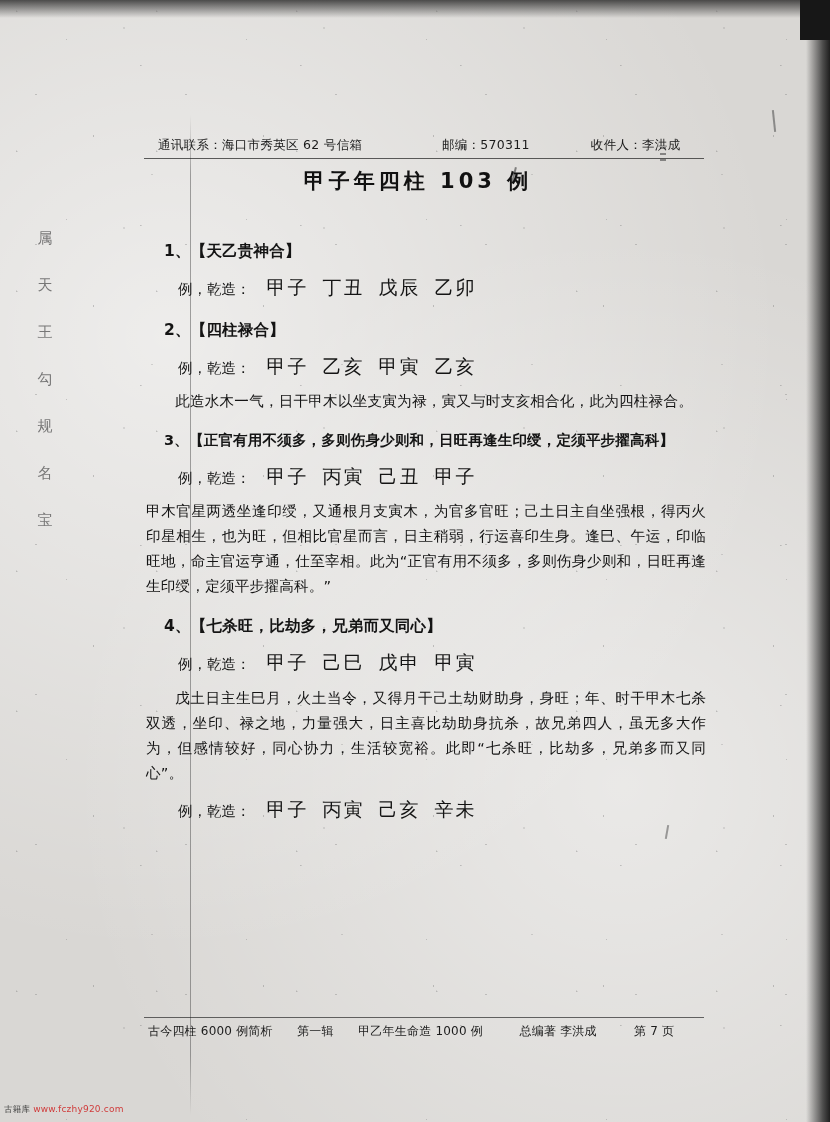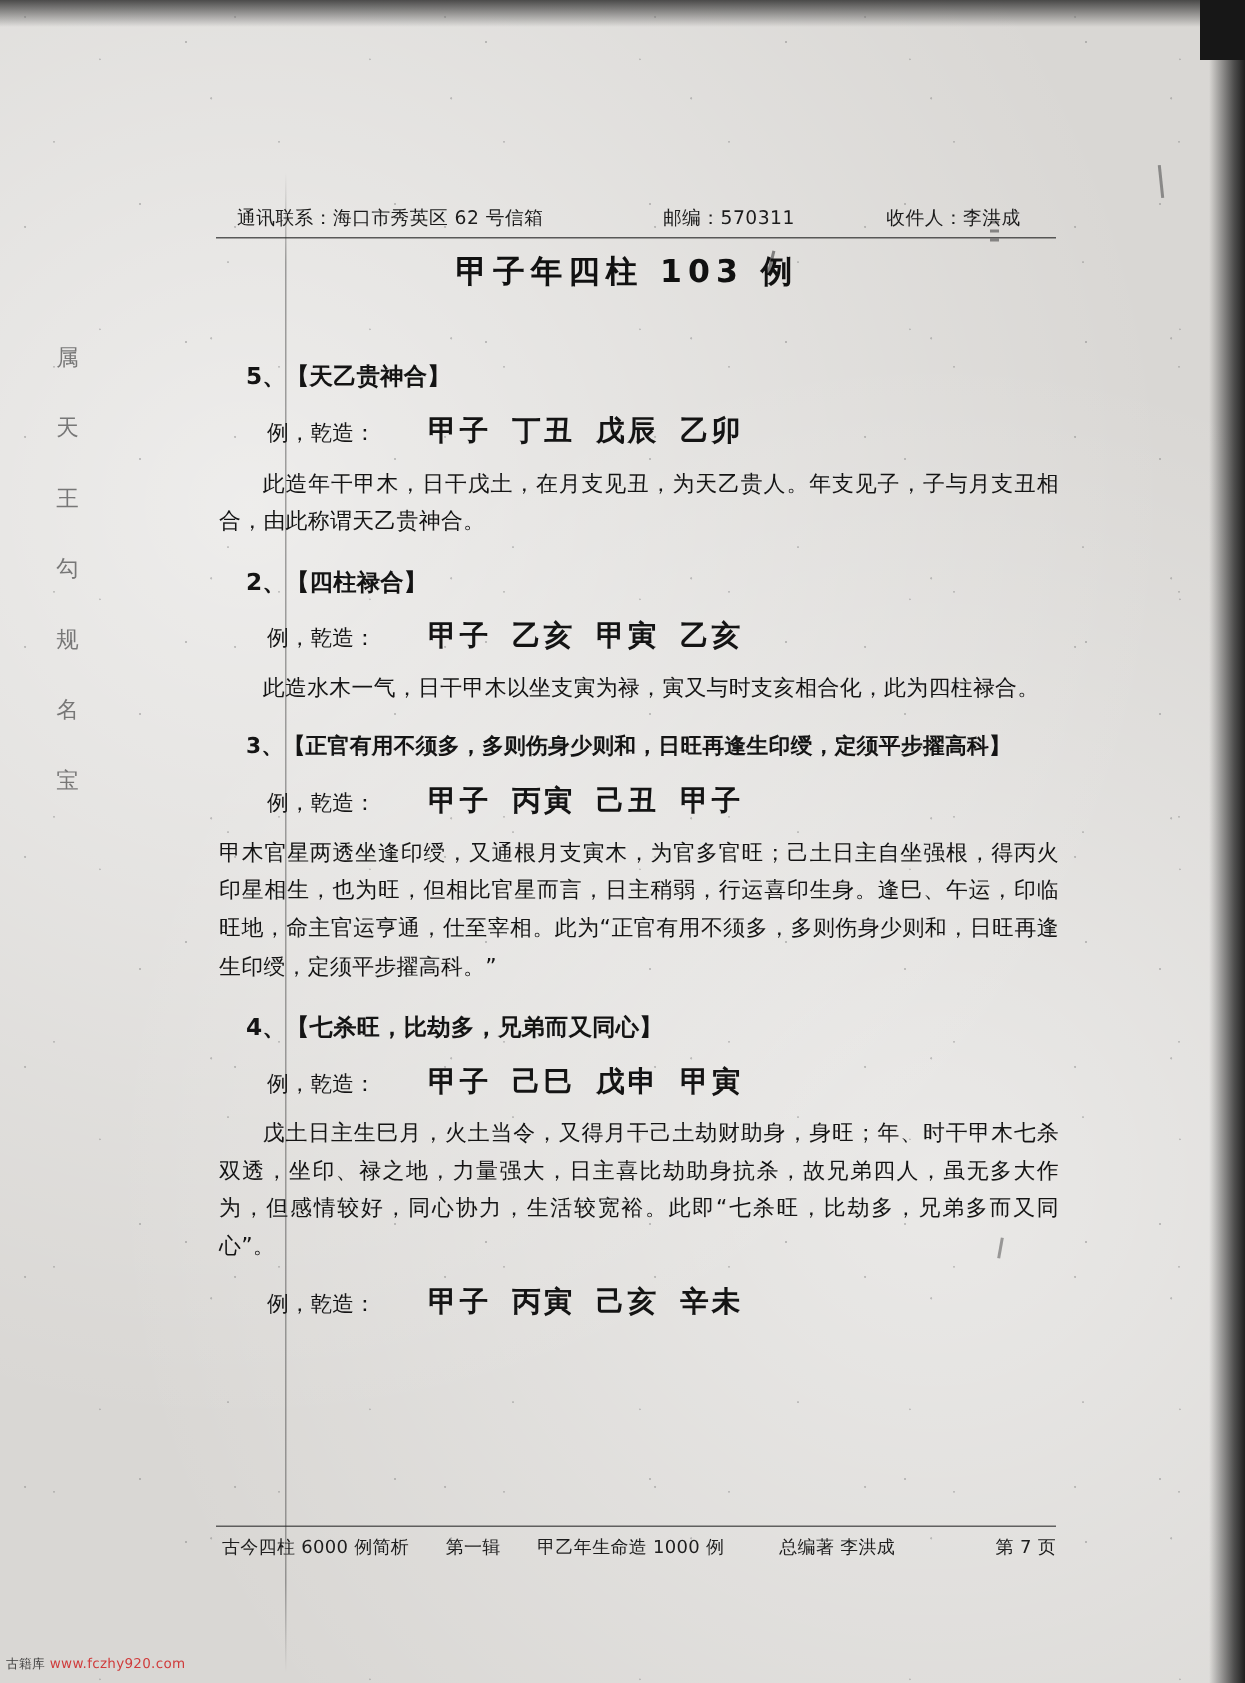--- a/index.html
+++ b/index.html
@@ -152,25 +152,24 @@
     line-height: 1.5;
     display: flex;
     align-items: baseline;
   }
   .example .lbl {
     font-size: 14.5px;
     margin-right: 16px;
   }
   .pillars {
     font-size: 19px;
-    font-weight: bold;
+    font-weight: normal;
     letter-spacing: 2px;
     display: inline-flex;
     gap: 14px;
-    margin-left: 19px;
   }
   .pillars span { display: inline-block; }
   .para {
     font-size: 14.6px;
     line-height: 1.72;
     text-align: justify;
     margin: 4px 0 6px 0;
     text-indent: 2em;
     letter-spacing: .2px;
   }
@@ -196,21 +195,21 @@
     left: 30px;
     top: 968px;
     width: 556px;
     display: flex;
     align-items: baseline;
     font-size: 12px;
     color: #1c1c1c;
     letter-spacing: .2px;
   }
   .footer .f-main { flex: 1; }
-  .footer .f-page { width: 70px; text-align: right; }
+  .footer .f-page { width: 70px; }
 
   .watermark {
     position: absolute;
     left: 4px;
     bottom: 6px;
     font-size: 9px;
     color: #cf2b2b;
     font-family: "DejaVu Sans", sans-serif;
     letter-spacing: .2px;
     opacity: .9;
@@ -269,31 +268,30 @@
       <div class="h-zip">邮编：570311</div>
       <div class="h-recv">收件人：李洪成</div>
     </div>
     <div class="hr-top"></div>
 
     <div class="title">甲子年四柱 103 例</div>
 
     <div class="body">
 
       <div class="sec">
-        <div class="sec-head">5、【天乙贵神合】</div>
+        <div class="sec-head">1、【天乙贵神合】</div>
         <div class="example">
           <span class="lbl">例，乾造：</span>
           <span class="pillars">
             <span>甲子</span>
             <span>丁丑</span>
             <span>戊辰</span>
             <span>乙卯</span>
           </span>
         </div>
-        <p class="para">此造年干甲木，日干戊土，在月支见丑，为天乙贵人。年支见子，子与月支丑相合，由此称谓天乙贵神合。</p>
       </div>
 
       <div class="sec">
         <div class="sec-head">2、【四柱禄合】</div>
         <div class="example">
           <span class="lbl">例，乾造：</span>
           <span class="pillars">
             <span>甲子</span>
             <span>乙亥</span>
             <span>甲寅</span>

